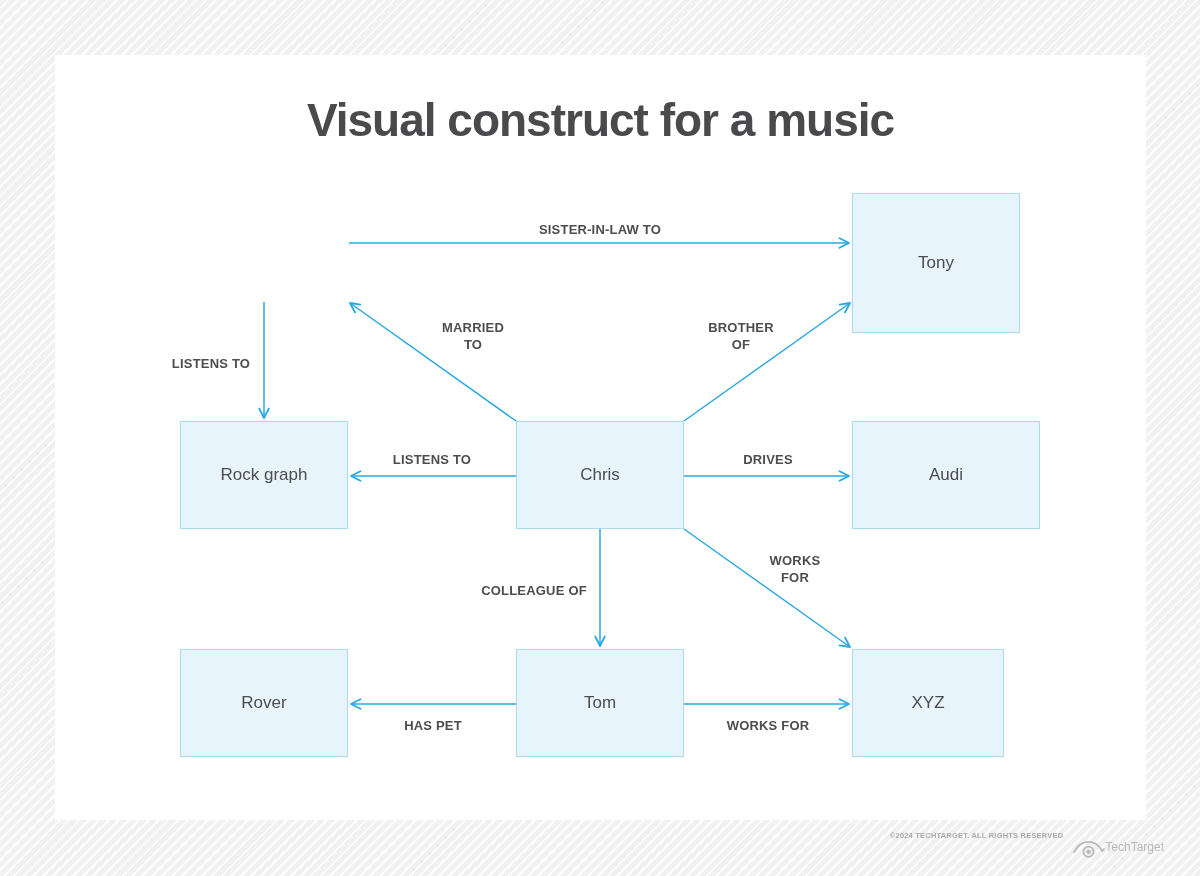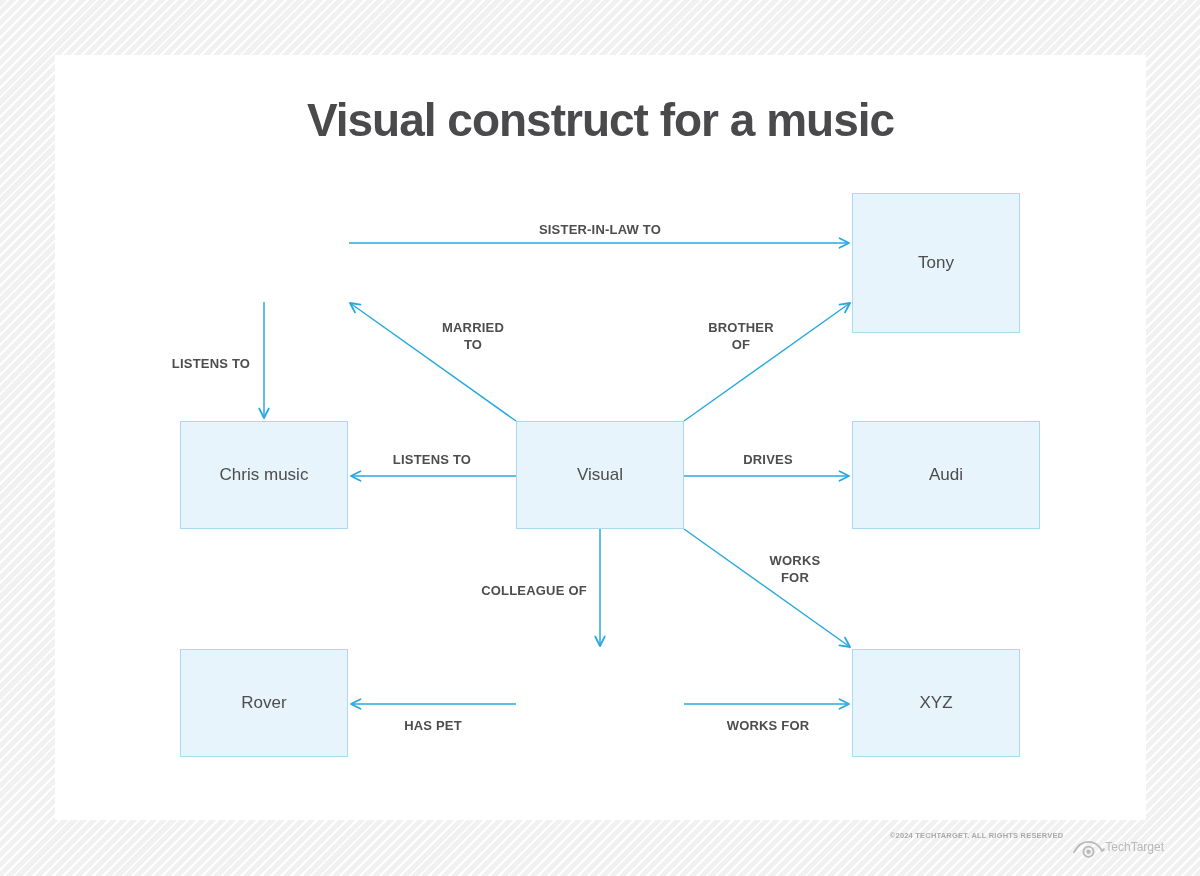--- a/index.html
+++ b/index.html
@@ -113,25 +113,26 @@
         <line x1="461" y1="366" x2="295" y2="248" stroke="#2aa9e0" stroke-width="1.5" marker-end="url(#arrowhead)"></line>
         <line x1="629" y1="366" x2="795" y2="248" stroke="#2aa9e0" stroke-width="1.5" marker-end="url(#arrowhead)"></line>
         <line x1="461" y1="421" x2="296" y2="421" stroke="#2aa9e0" stroke-width="1.5" marker-end="url(#arrowhead)"></line>
         <line x1="629" y1="421" x2="794" y2="421" stroke="#2aa9e0" stroke-width="1.5" marker-end="url(#arrowhead)"></line>
         <line x1="545" y1="474" x2="545" y2="591" stroke="#2aa9e0" stroke-width="1.5" marker-end="url(#arrowhead)"></line>
         <line x1="629" y1="474" x2="795" y2="592" stroke="#2aa9e0" stroke-width="1.5" marker-end="url(#arrowhead)"></line>
         <line x1="461" y1="649" x2="296" y2="649" stroke="#2aa9e0" stroke-width="1.5" marker-end="url(#arrowhead)"></line>
         <line x1="629" y1="649" x2="794" y2="649" stroke="#2aa9e0" stroke-width="1.5" marker-end="url(#arrowhead)"></line>
       </svg>
       <div class="node" style="left: 797px; top: 138px; width: 168px; height: 140px;">Tony</div>
-      <div class="node" style="left: 125px; top: 366px; width: 168px; height: 108px;">Chris music</div>
-      <div class="node" style="left: 461px; top: 366px; width: 168px; height: 108px;">Visual</div>
+      <div class="node" style="left: 125px; top: 366px; width: 168px; height: 108px;">Rock graph</div>
+      <div class="node" style="left: 461px; top: 366px; width: 168px; height: 108px;">Chris</div>
       <div class="node" style="left: 797px; top: 366px; width: 188px; height: 108px;">Audi</div>
       <div class="node" style="left: 125px; top: 594px; width: 168px; height: 108px;">Rover</div>
-      <div class="node" style="left: 797px; top: 594px; width: 168px; height: 108px;">XYZ</div>
+      <div class="node" style="left: 461px; top: 594px; width: 168px; height: 108px;">Tom</div>
+      <div class="node" style="left: 797px; top: 594px; width: 152px; height: 108px;">XYZ</div>
       <div class="edge-label" style="left: 545px; top: 174px;">SISTER-IN-LAW TO</div>
       <div class="edge-label" style="left: 156px; top: 308px;">LISTENS TO</div>
       <div class="edge-label" style="left: 418px; top: 281px;">MARRIED
 TO</div>
       <div class="edge-label" style="left: 686px; top: 281px;">BROTHER
 OF</div>
       <div class="edge-label" style="left: 377px; top: 404px;">LISTENS TO</div>
       <div class="edge-label" style="left: 713px; top: 404px;">DRIVES</div>
       <div class="edge-label" style="left: 479px; top: 535px;">COLLEAGUE OF</div>
       <div class="edge-label" style="left: 740px; top: 514px;">WORKS

